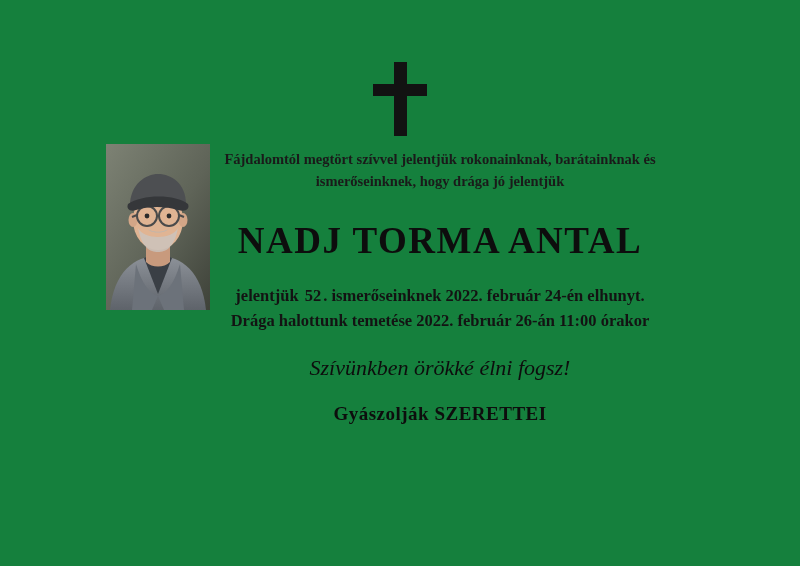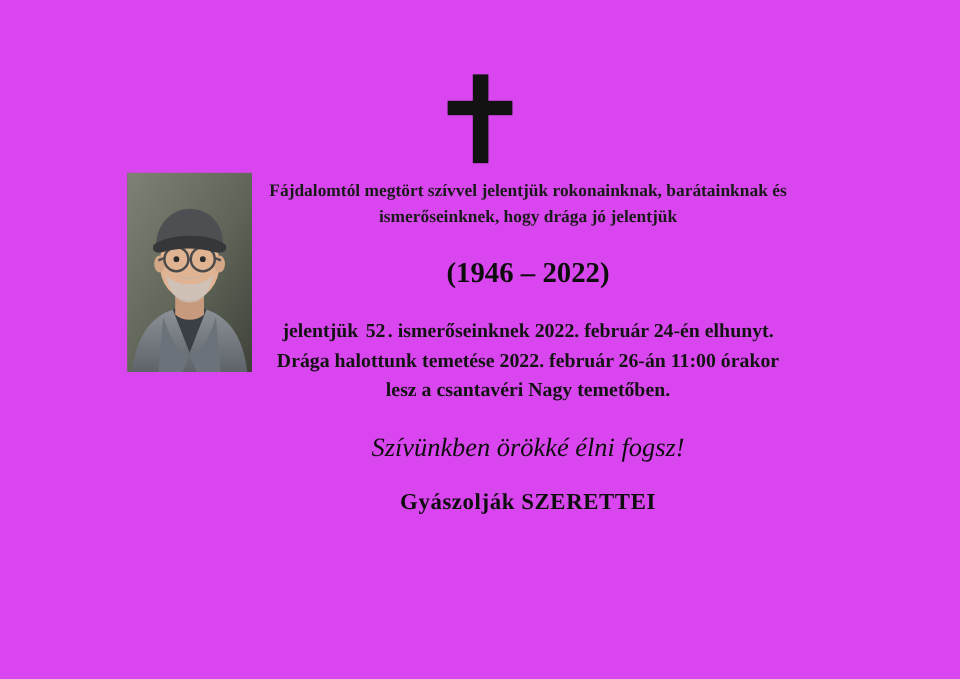--- a/index.html
+++ b/index.html
@@ -11,21 +11,21 @@
     height: 566px;
     background: #ffffff;
     font-family: "Liberation Serif", serif;
     color: #111111;
     overflow: hidden;
   }
   .page {
     position: relative;
     width: 800px;
     height: 566px;
-    background: #d946ef;
+    background: #15803d;
   }
 
   
   .cross-wrap {
     position: absolute;
     left: 0;
     right: 0;
     top: 62px;
     display: flex;
     justify-content: center;
@@ -189,36 +189,35 @@
     </svg>
   </div>
 
   <div class="content">
     <div class="intro">
       <span>Fájdalomtól megtört szívvel jelentjük rokonainknak, barátainknak és</span>
       <br>
       <span>ismerőseinknek, hogy drága jó jelentjük</span>
     </div>
 
-
-    <div class="years">(1946 – 2022)</div>
+    <div class="name">NADJ TORMA  ANTAL</div>
+
 
     <div class="lines">
       <div>
         <span>jelentjük</span>
         <span class="age-num">52</span><span>. ismerőseinknek</span>
         <span>2022. február 24-én</span>
         <span>elhunyt.</span>
       </div>
       <div>
         <span>Drága halottunk temetése</span>
         <span>2022. február 26-án 11:00</span>
         <span>órakor</span>
       </div>
-      <div>lesz a csantavéri Nagy temetőben.</div>
     </div>
 
     <div class="farewell">Szívünkben örökké élni fogsz!</div>
 
     <div class="mourners">Gyászolják  SZERETTEI</div>
   </div>
 
 
 </div>
 

